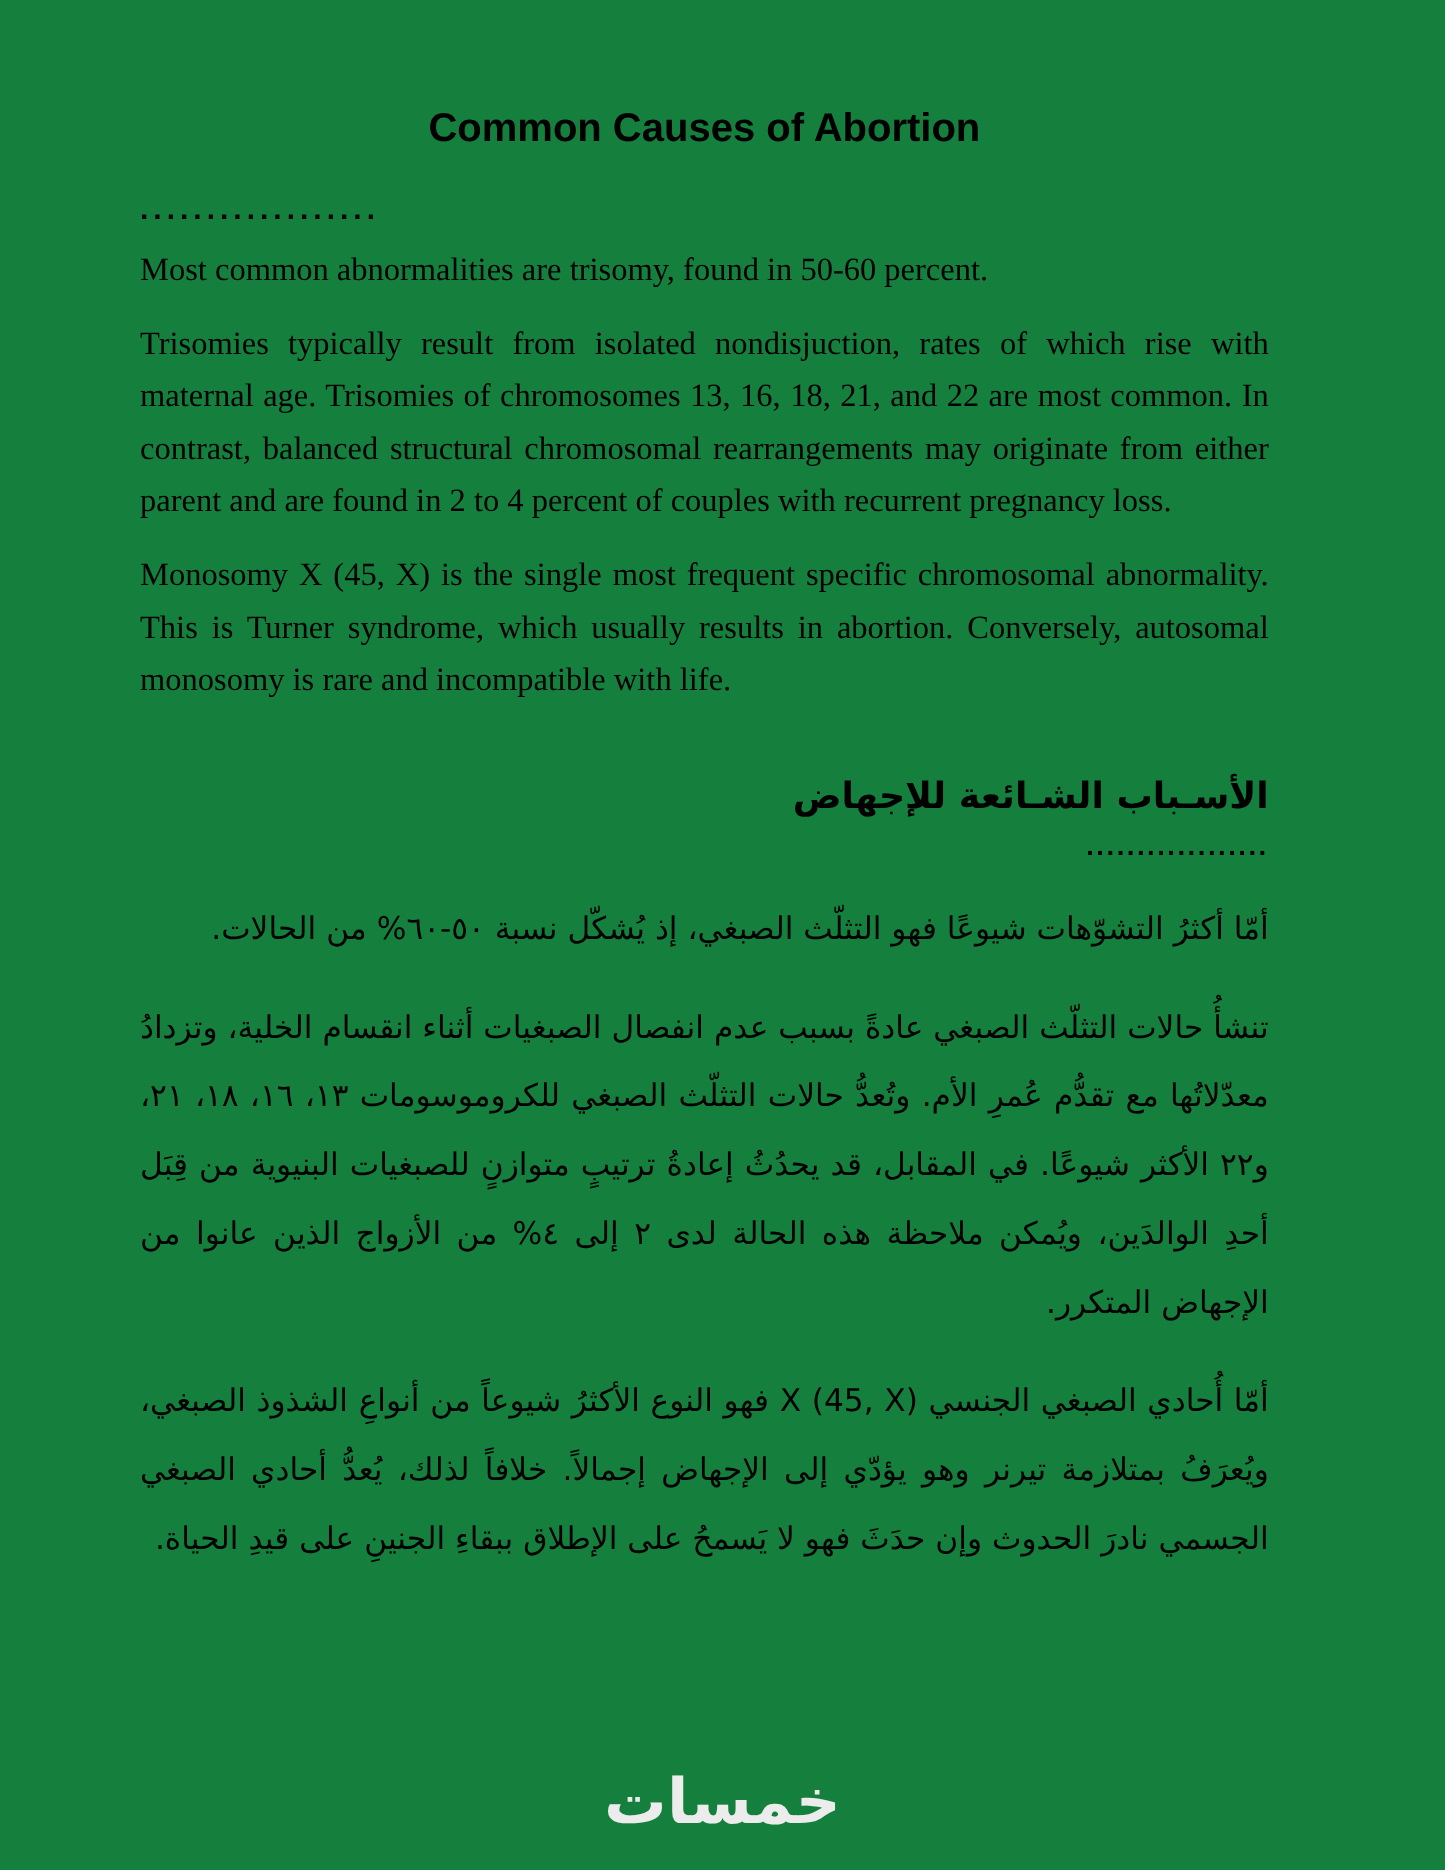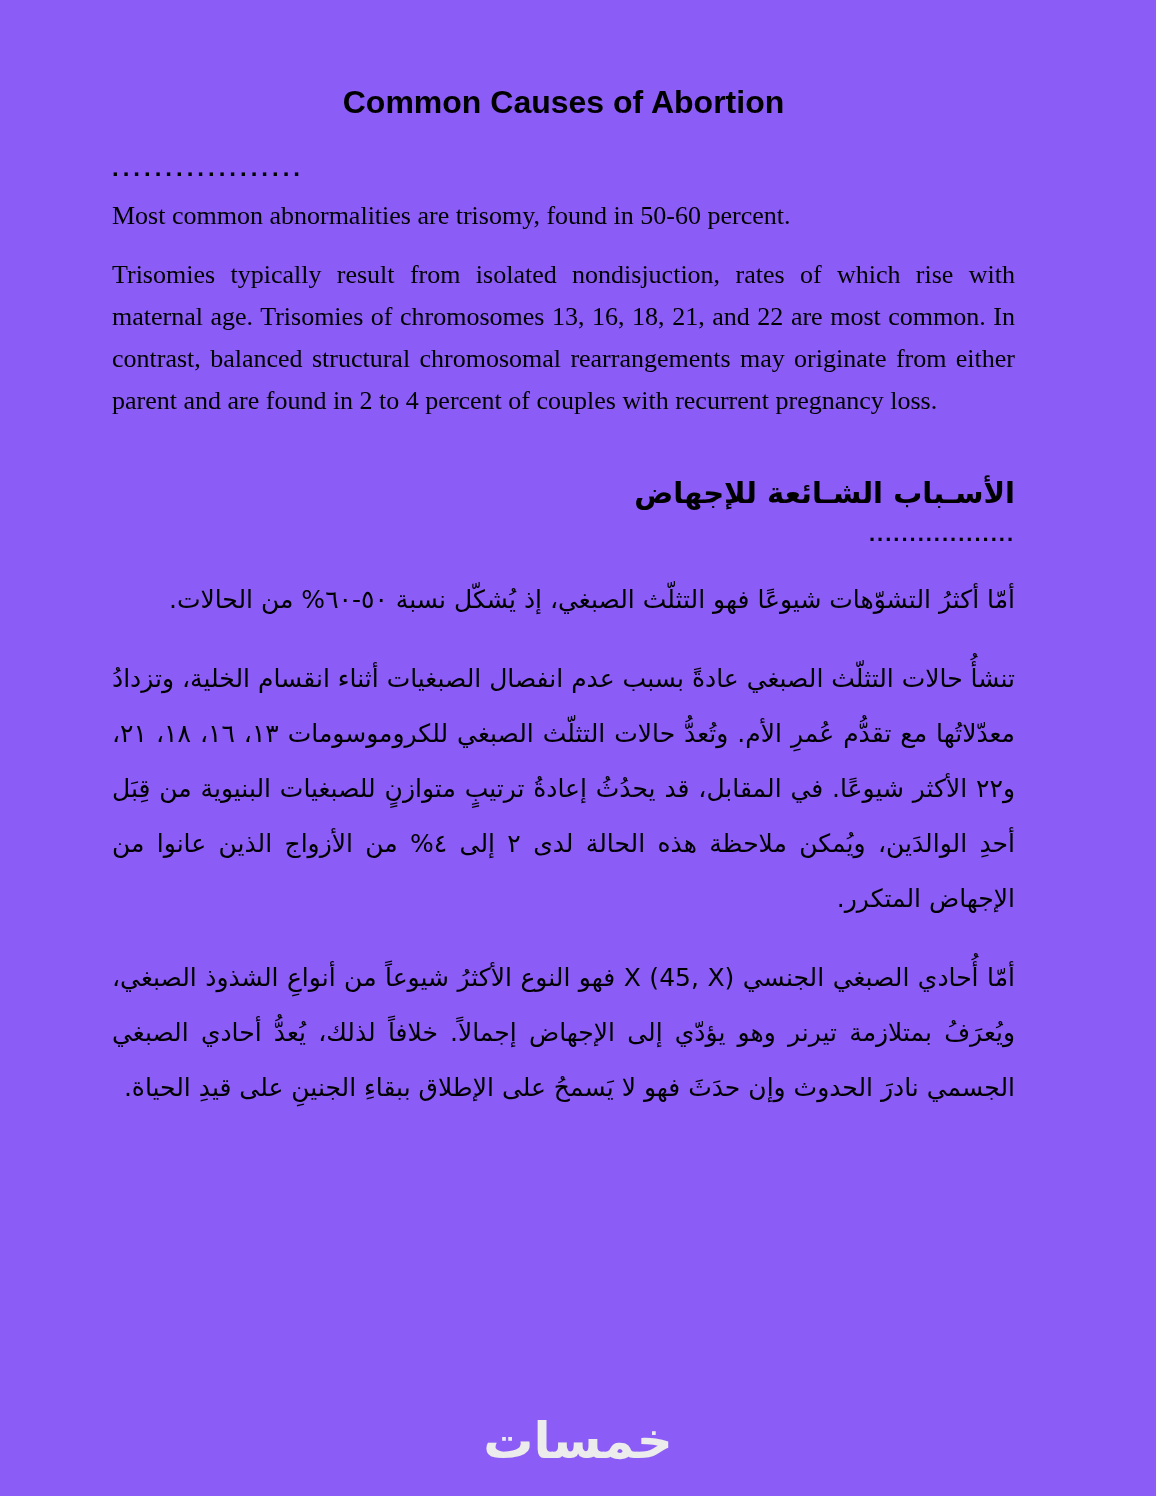--- a/index.html
+++ b/index.html
@@ -4,21 +4,21 @@
 <style>
   html, body {
     margin: 0;
     padding: 0;
     background: #ffffff;
   }
   .page {
     position: relative;
     width: 1156px;
     height: 1496px;
-    background: #8b5cf6;
+    background: #15803d;
     overflow: hidden;
     color: #000000;
     box-sizing: border-box;
   }
   .content {
     padding: 84px 141px 0 112px;
   }
   
   .en-title {
     font-family: "Liberation Sans", sans-serif;
@@ -104,20 +104,21 @@
   <div class="content">
 
     <h1 class="en-title">Common Causes of Abortion</h1>
 
     <div class="dots-en">..................</div>
 
     <p class="en-par first">Most common abnormalities are trisomy, found in 50-60 percent.</p>
 
     <p class="en-par">Trisomies typically result from isolated nondisjuction, rates of which rise with maternal age. Trisomies of chromosomes 13, 16, 18, 21, and 22 are most common. In contrast, balanced structural chromosomal rearrangements may originate from either parent and are found in 2 to 4 percent of couples with recurrent pregnancy loss.</p>
 
+    <p class="en-par">Monosomy X (45, X) is the single most frequent specific chromosomal abnormality. This is Turner syndrome, which usually results in abortion. Conversely, autosomal monosomy is rare and incompatible with life.</p>
 
     <h2 class="ar-title" lang="ar" dir="rtl">الأسـباب الشـائعة للإجهاض</h2>
 
     <div class="dots-ar">..................</div>
 
     <p class="ar-par first" lang="ar" dir="rtl">أمّا أكثرُ التشوّهات شيوعًا فهو التثلّث الصبغي، إذ يُشكّل نسبة ٥٠-٦٠% من الحالات.</p>
 
     <p class="ar-par" lang="ar" dir="rtl">تنشأُ حالات التثلّث الصبغي عادةً بسبب عدم انفصال الصبغيات أثناء انقسام الخلية، وتزدادُ معدّلاتُها مع تقدُّم عُمرِ الأم. وتُعدُّ حالات التثلّث الصبغي للكروموسومات ١٣، ١٦، ١٨، ٢١، و٢٢ الأكثر شيوعًا. في المقابل، قد يحدُثُ إعادةُ ترتيبٍ متوازنٍ للصبغيات البنيوية من قِبَل أحدِ الوالدَين، ويُمكن ملاحظة هذه الحالة لدى ٢ إلى ٤% من الأزواج الذين عانوا من الإجهاض المتكرر.</p>
 
     <p class="ar-par" lang="ar" dir="rtl">أمّا أُحادي الصبغي الجنسي X (45, X) فهو النوع الأكثرُ شيوعاً من أنواعِ الشذوذ الصبغي، ويُعرَفُ بمتلازمة تيرنر وهو يؤدّي إلى الإجهاض إجمالاً. خلافاً لذلك، يُعدُّ أحادي الصبغي الجسمي نادرَ الحدوث وإن حدَثَ فهو لا يَسمحُ على الإطلاق ببقاءِ الجنينِ على قيدِ الحياة.</p>

